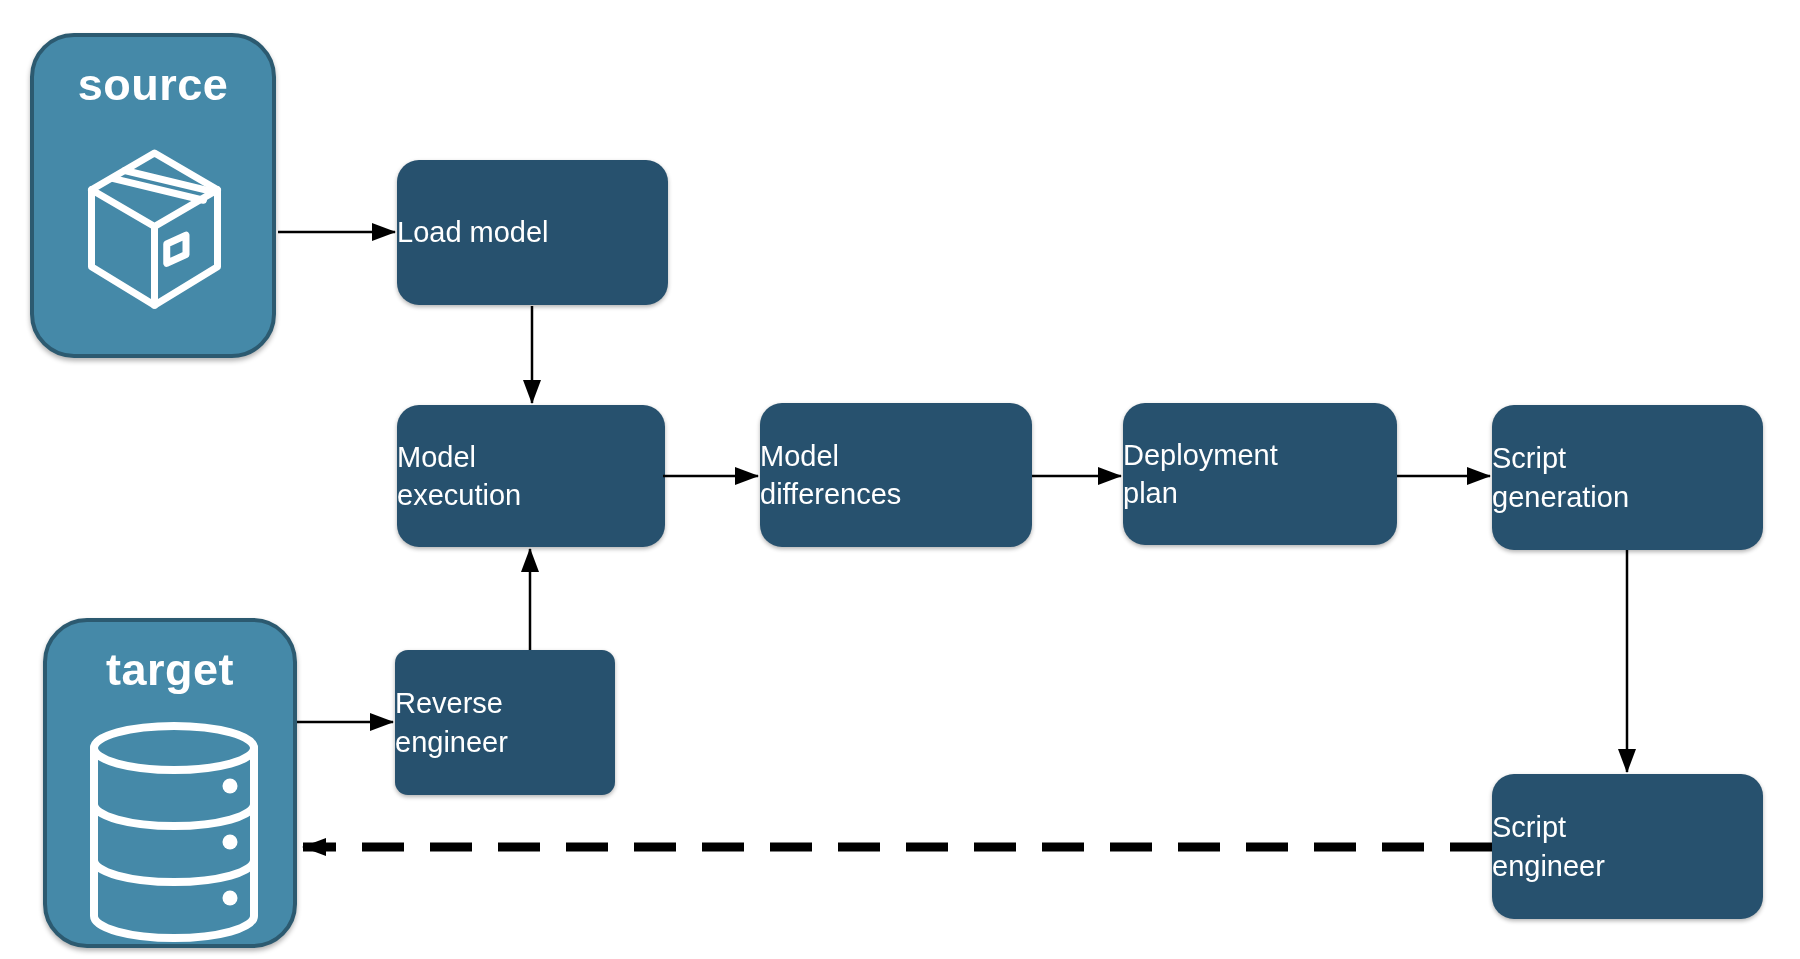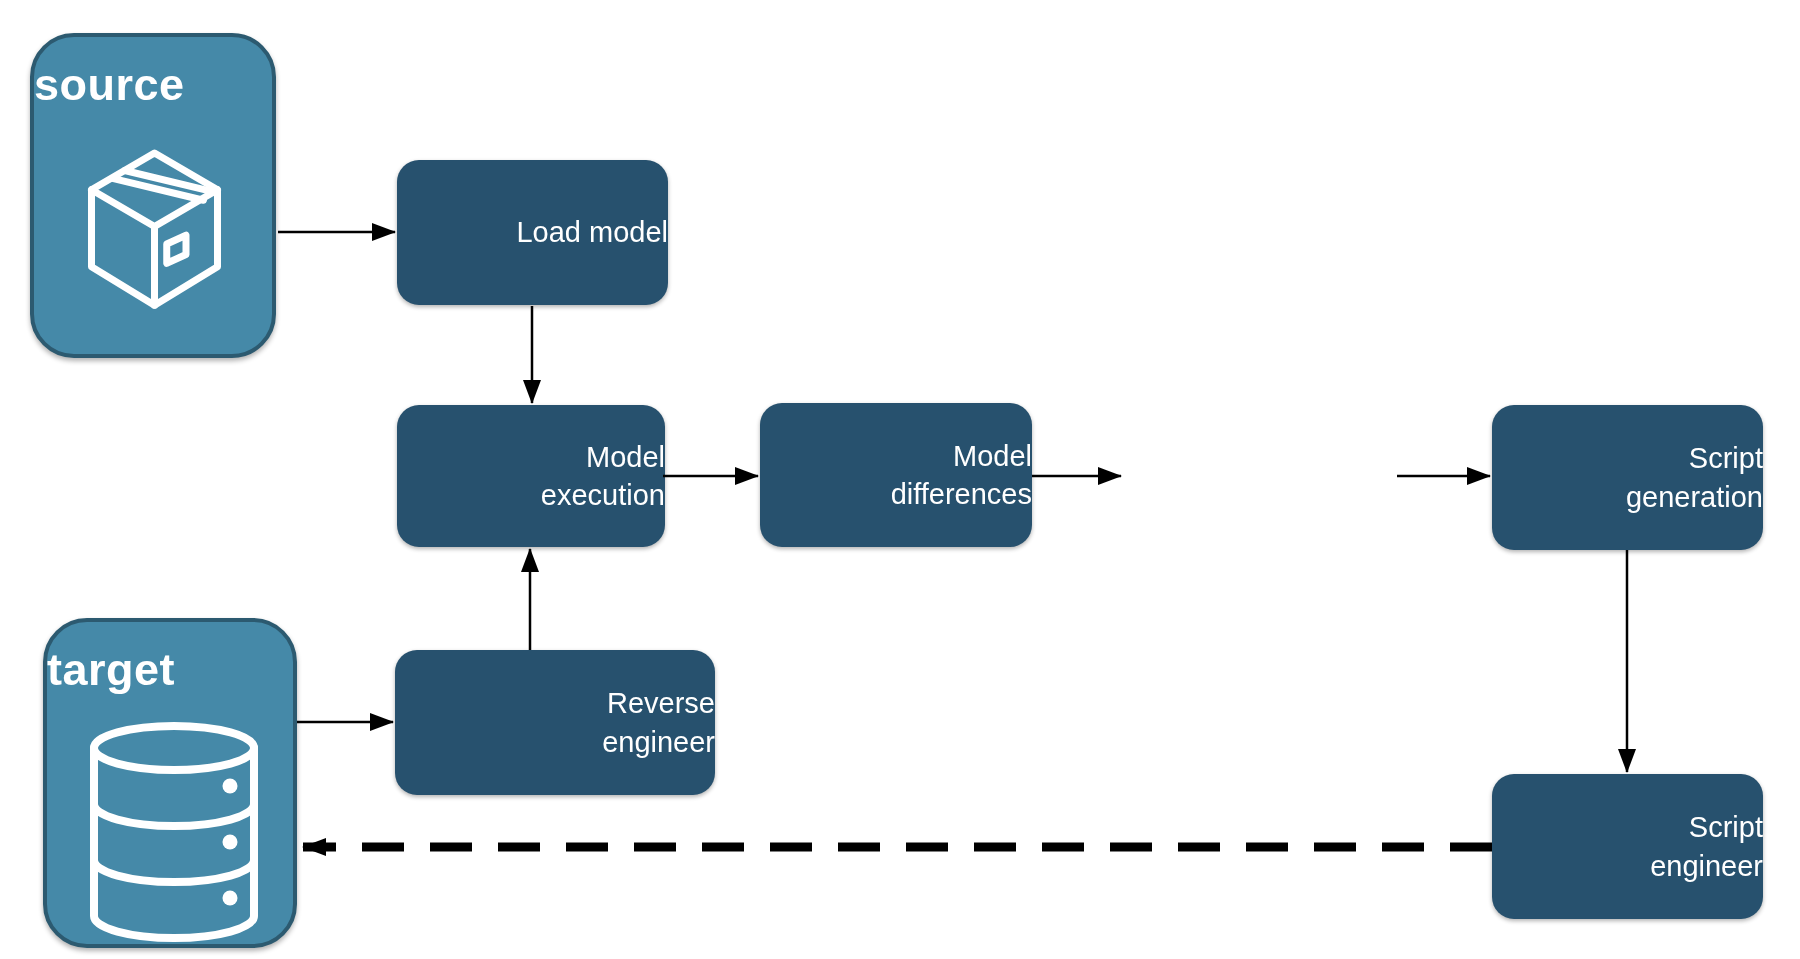--- a/index.html
+++ b/index.html
@@ -8,36 +8,36 @@
     font-family:"Liberation Sans","DejaVu Sans",sans-serif;
   }
   .canvas{position:absolute;inset:0;}
   
   .node{
     position:absolute;
     background:#27516E;
     border-radius:22px;
     color:#ffffff;
     display:flex;flex-direction:column;
-    align-items:flex-end;justify-content:center;
+    align-items:flex-start;justify-content:center;
     text-align:center;
     font-size:29px;line-height:1.32;
     box-shadow:0 2px 4px rgba(0,0,0,0.30);
   }
   
   .container{
     position:absolute;
     background:#4589A8;
     border:4px solid #2C5A70;
     border-radius:44px;
     box-sizing:border-box;
     box-shadow:0 3px 5px rgba(0,0,0,0.30);
   }
   .container-label{
-    text-align:left;color:#ffffff;font-weight:bold;
+    text-align:center;color:#ffffff;font-weight:bold;
     font-size:45px;margin-top:22px;letter-spacing:0.5px;
   }
   .container svg{display:block;position:absolute;}
   .edges{position:absolute;inset:0;pointer-events:none;}
 </style>
 </head>
 <body>
 
 <div class="canvas">
 
@@ -73,27 +73,31 @@
   <div class="node" style="left:397px;top:405px;width:268px;height:142px;">
     <span>Model</span>
     <span>execution</span>
   </div>
 
   <div class="node" style="left:760px;top:403px;width:272px;height:144px;">
     <span>Model</span>
     <span>differences</span>
   </div>
 
+  <div class="node" style="left:1123px;top:403px;width:274px;height:142px;">
+    <span>Deployment</span>
+    <span>plan</span>
+  </div>
 
   <div class="node" style="left:1492px;top:405px;width:271px;height:145px;">
     <span>Script</span>
     <span>generation</span>
   </div>
 
-  <div class="node" style="left:395px;top:650px;width:320px;height:145px;">
+  <div class="node" style="left:395px;top:650px;width:220px;height:145px;border-radius:13px;">
     <span>Reverse</span>
     <span>engineer</span>
   </div>
 
   <div class="node" style="left:1492px;top:774px;width:271px;height:145px;">
     <span>Script</span>
     <span>engineer</span>
   </div>
 
   <svg class="edges" width="1800" height="959" viewBox="0 0 1800 959">

